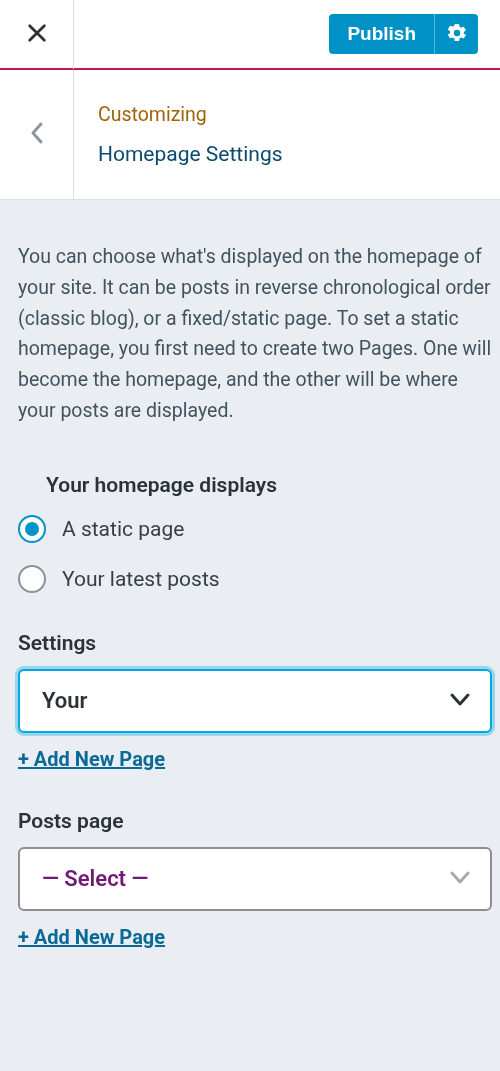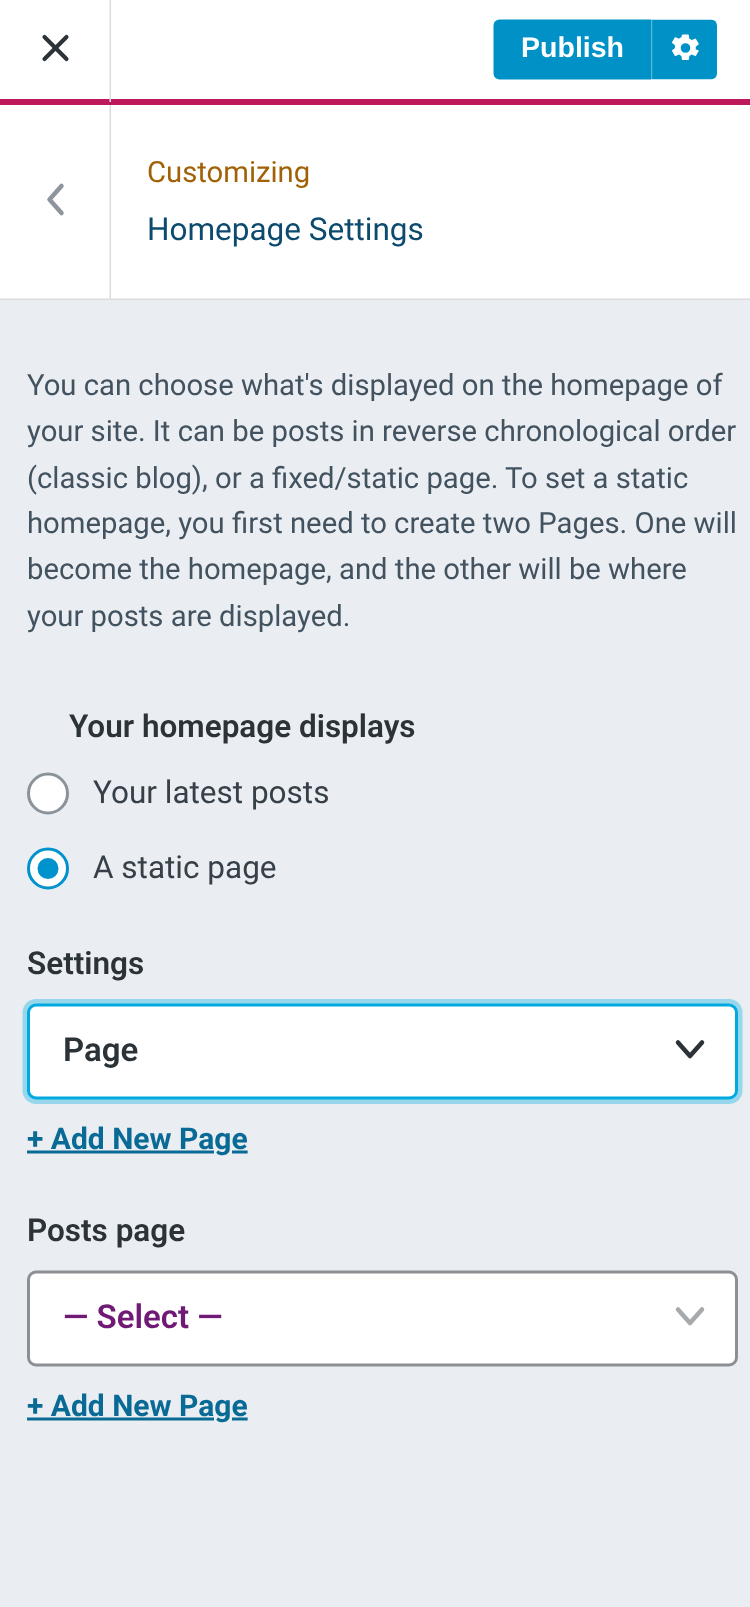--- a/index.html
+++ b/index.html
@@ -6,21 +6,21 @@
     body {
       font-family: -apple-system, BlinkMacSystemFont, "Segoe UI", Roboto, Helvetica, Arial, sans-serif;
       background: #eaeef2;
       width: 500px;
       height: 1071px;
       color: #2c3338;
     }
     
     .topbar {
       background: #fff;
-      border-bottom: 4px solid #be185d;
+      border-bottom: 2px solid #be185d;
       display: flex;
       align-items: center;
       height: 70px;
       padding: 0 16px 0 0;
     }
     .close-btn {
       width: 74px;
       height: 70px;
       border: none;
       border-right: 1px solid #dcdcde;
@@ -231,33 +231,33 @@
     <div class="panel-title">Homepage Settings</div>
   </div>
 </div>
 
 <div class="panel-body">
   <p class="description">You can choose what's displayed on the homepage of your site. It can be posts in reverse chronological order (classic blog), or a fixed/static page. To set a static homepage, you first need to create two Pages. One will become the homepage, and the other will be where your posts are displayed.</p>
 
   <div class="heading">Your homepage displays</div>
 
   <div class="radio-row">
+    <span class="radio checked"></span>
+    <span class="radio-label">A static page</span>
+  </div>
+
+  <div class="radio-row">
     <span class="radio"></span>
     <span class="radio-label">Your latest posts</span>
-  </div>
-
-  <div class="radio-row">
-    <span class="radio checked"></span>
-    <span class="radio-label">A static page</span>
   </div>
 
   <div class="field-group">
     <div class="field-label">Settings</div>
     <div class="select-box focused">
-      <span class="select-value">Page</span>
+      <span class="select-value">Your</span>
       <span class="select-chevron">
         <svg viewBox="0 0 24 24" fill="none" stroke="#2c3338" stroke-width="3" stroke-linecap="round" stroke-linejoin="round">
           <polyline points="4,8 12,17 20,8"></polyline>
         </svg>
       </span>
     </div>
     <a class="add-link">+ Add New Page</a>
   </div>
 
   <div class="field-group">

